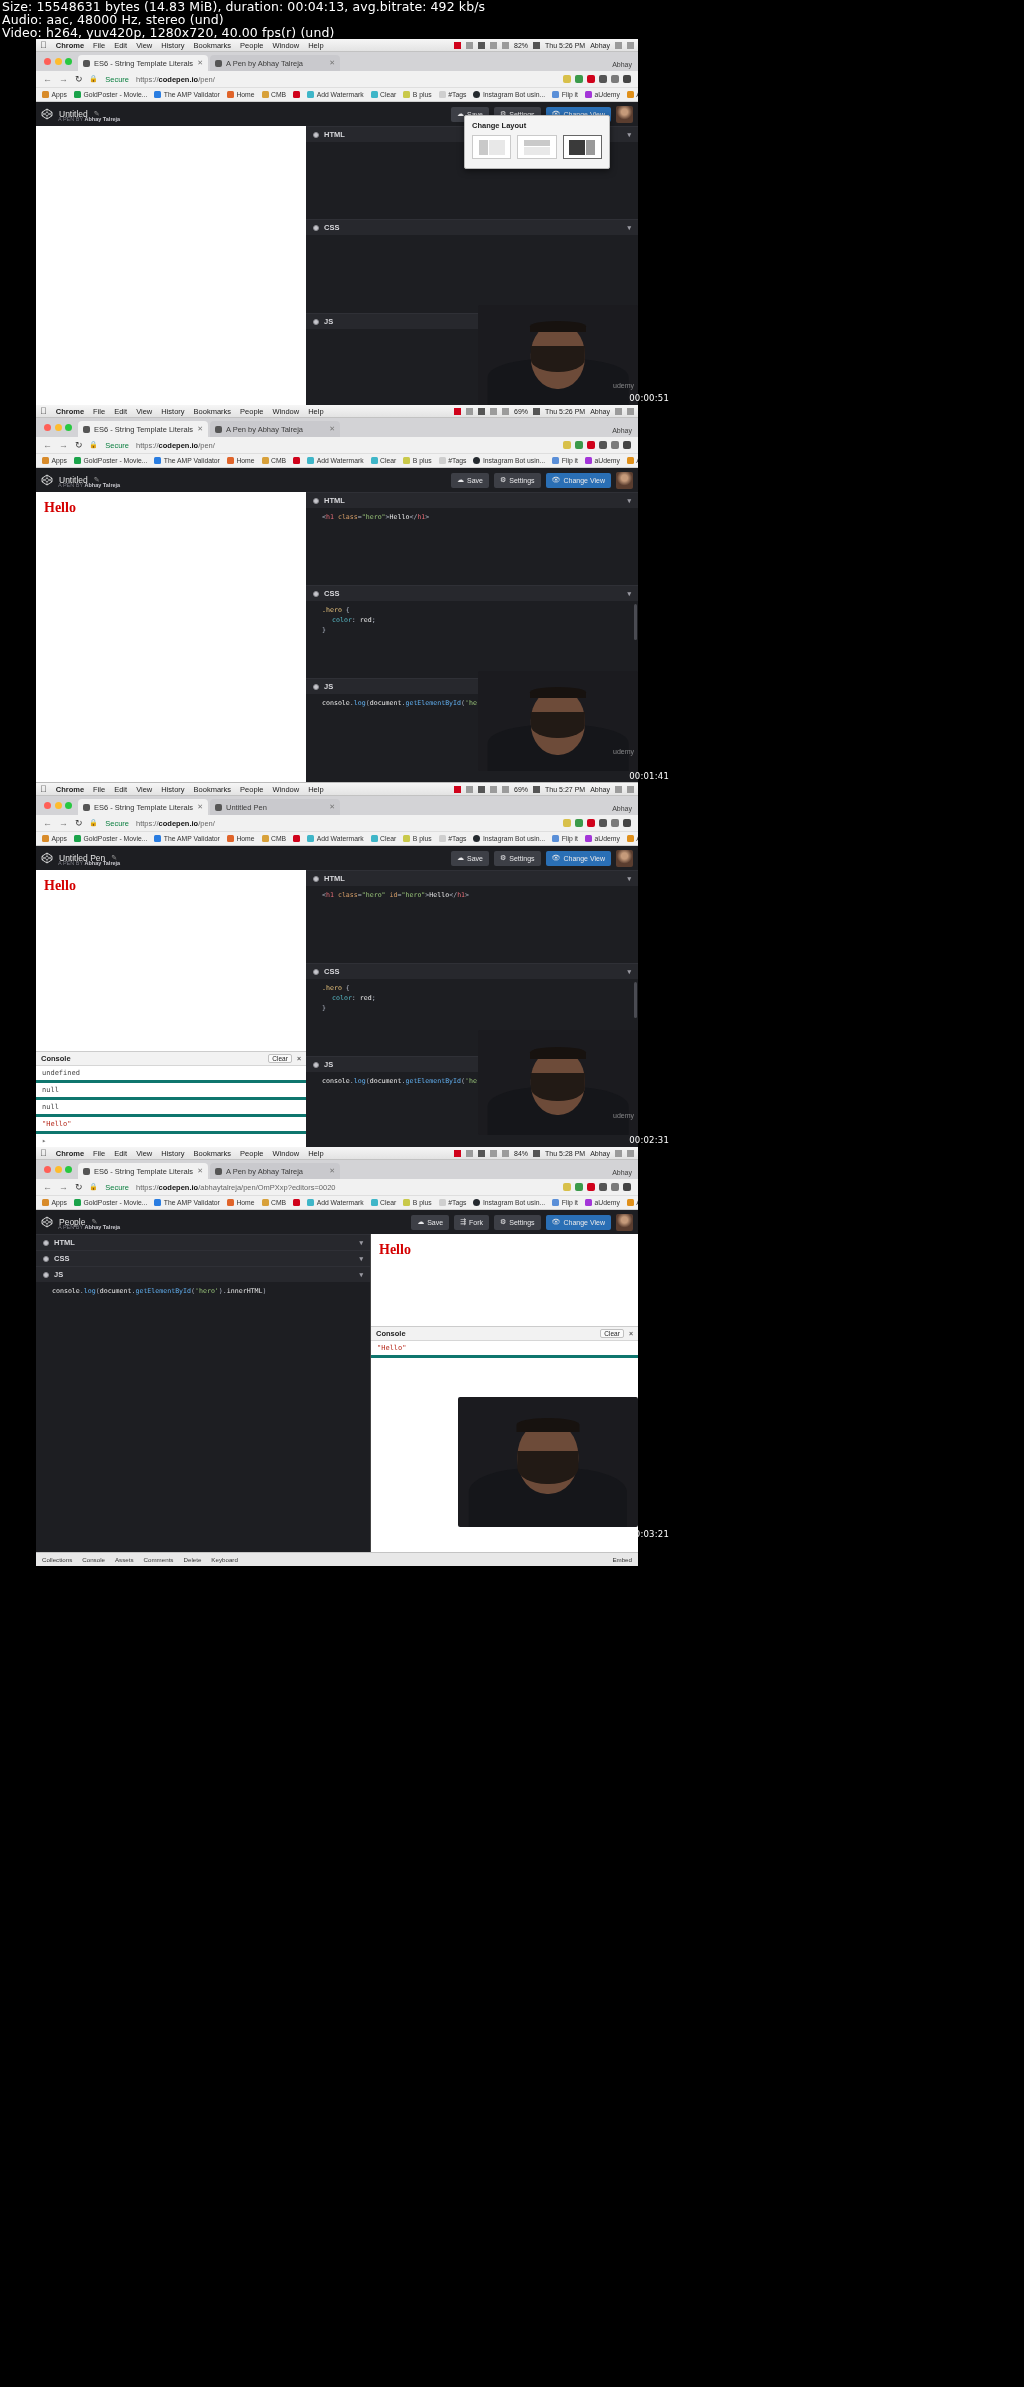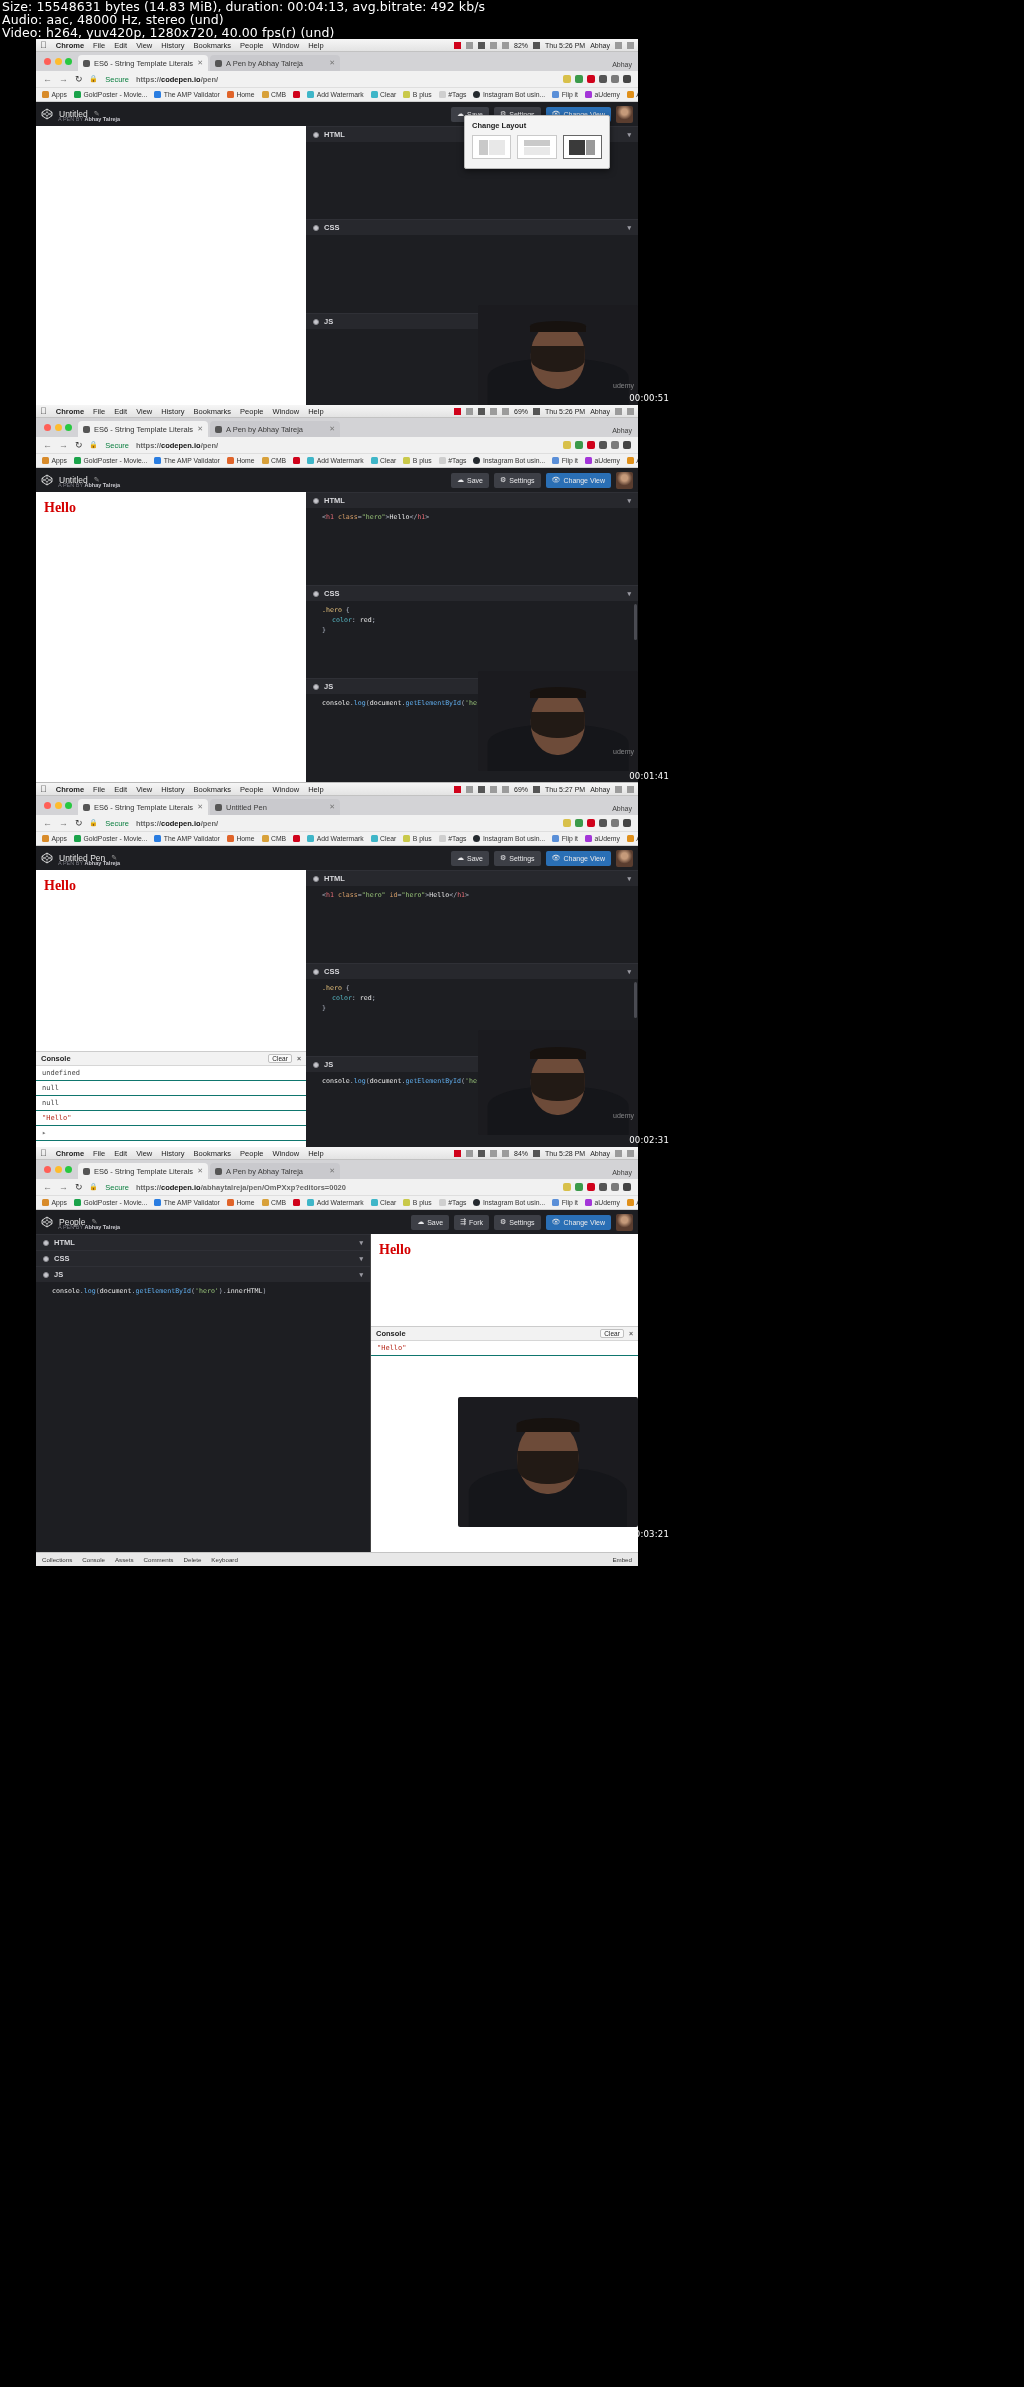--- a/index.html
+++ b/index.html
@@ -66,21 +66,21 @@
   
   .omnibox{
     height:17px; background:#f1f1f1; display:flex; align-items:center;
     gap:7px; padding:0 7px; font-size:7.5px; color:#222;
     font-family:"Liberation Sans", sans-serif; border-bottom:1px solid #dedede;
   }
   .omnibox .nav{ color:#777; font-size:9px; }
   .omnibox .nav.on{ color:#333; }
   .omnibox .lock{ color:#0a7f3f; font-size:7px; }
   .omnibox .secure{ color:#0a7f3f; }
-  .omnibox .url{ color:#666;font-weight:bold; }
+  .omnibox .url{ color:#666; }
   .omnibox .url b{ color:#111; }
   .omnibox .rightico{ margin-left:auto; display:flex; gap:4px; align-items:center; }
   .omnibox .rightico span{ width:8px;height:8px;border-radius:2px;display:block; }
 
   
   .bmbar{
     height:14px; background:#f1f1f1; display:flex; align-items:center;
     gap:7px; padding:0 6px; font-size:6.8px; color:#333;
     font-family:"Liberation Sans", sans-serif; border-bottom:1px solid #cfcfcf;
     white-space:nowrap; overflow:hidden;
@@ -152,21 +152,21 @@
   .conhead{
     height:14px; background:#f2f2f2; display:flex; align-items:center;
     padding:0 5px; font-size:7.5px; font-weight:bold; color:#222;
     font-family:"Liberation Sans", sans-serif; border-bottom:1px solid #d6d6d6;
   }
   .conhead .clr{ margin-left:auto; font-weight:normal; font-size:6.5px;
                  border:1px solid #c0c0c0; border-radius:2px; padding:0 3px;
                  background:#fafafa; }
   .conhead .cx{ margin-left:5px; font-size:7px; color:#555; }
   .conrow{ font-family:"DejaVu Sans Mono", monospace; font-size:7px; color:#444;
-           padding:3px 6px; border-bottom:1px solid #0f766e; }
+           padding:3px 6px; border-bottom:3px solid #0f766e; }
   .conrow.str{ color:#b5291b; }
   .conrow.caret{ color:#7a7a7a; }
 
   
   .cptabs{
     height:12px; background:#dcdcdc; display:flex; align-items:center;
     gap:8px; padding:0 6px; font-size:6.2px; color:#333;
     font-family:"Liberation Sans", sans-serif; border-top:1px solid #bbb;
   }
   .cpfoot{

